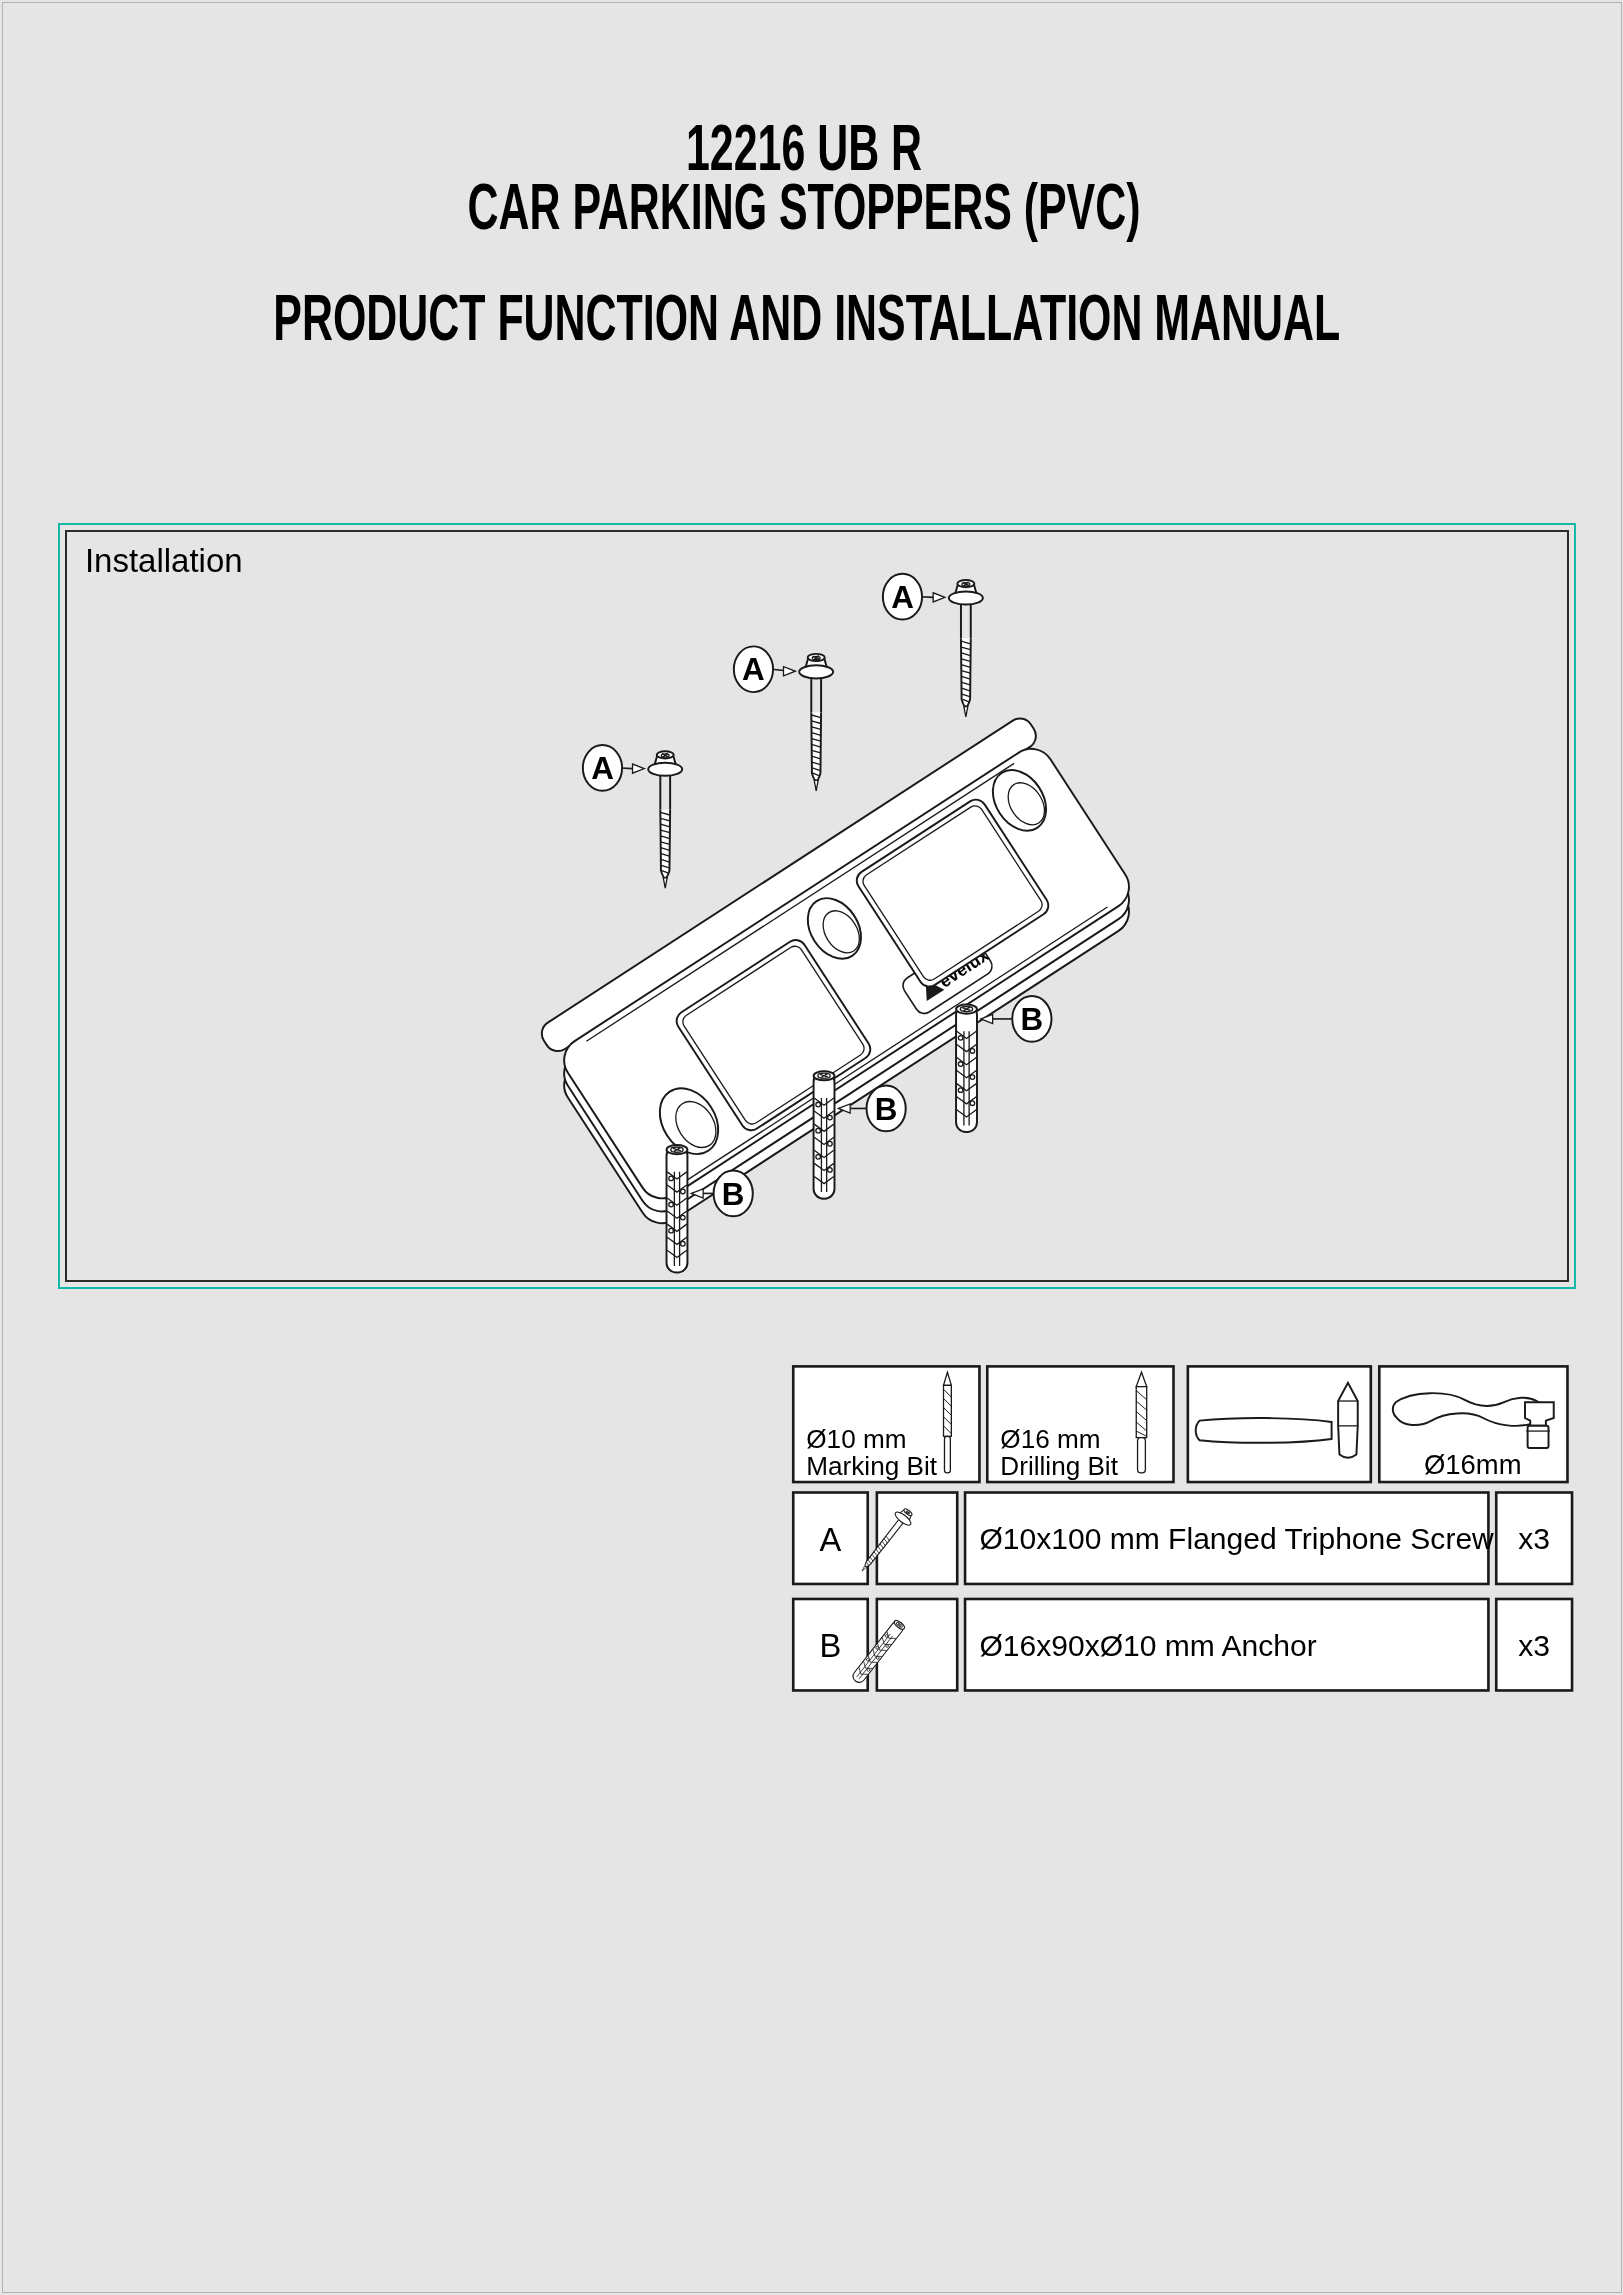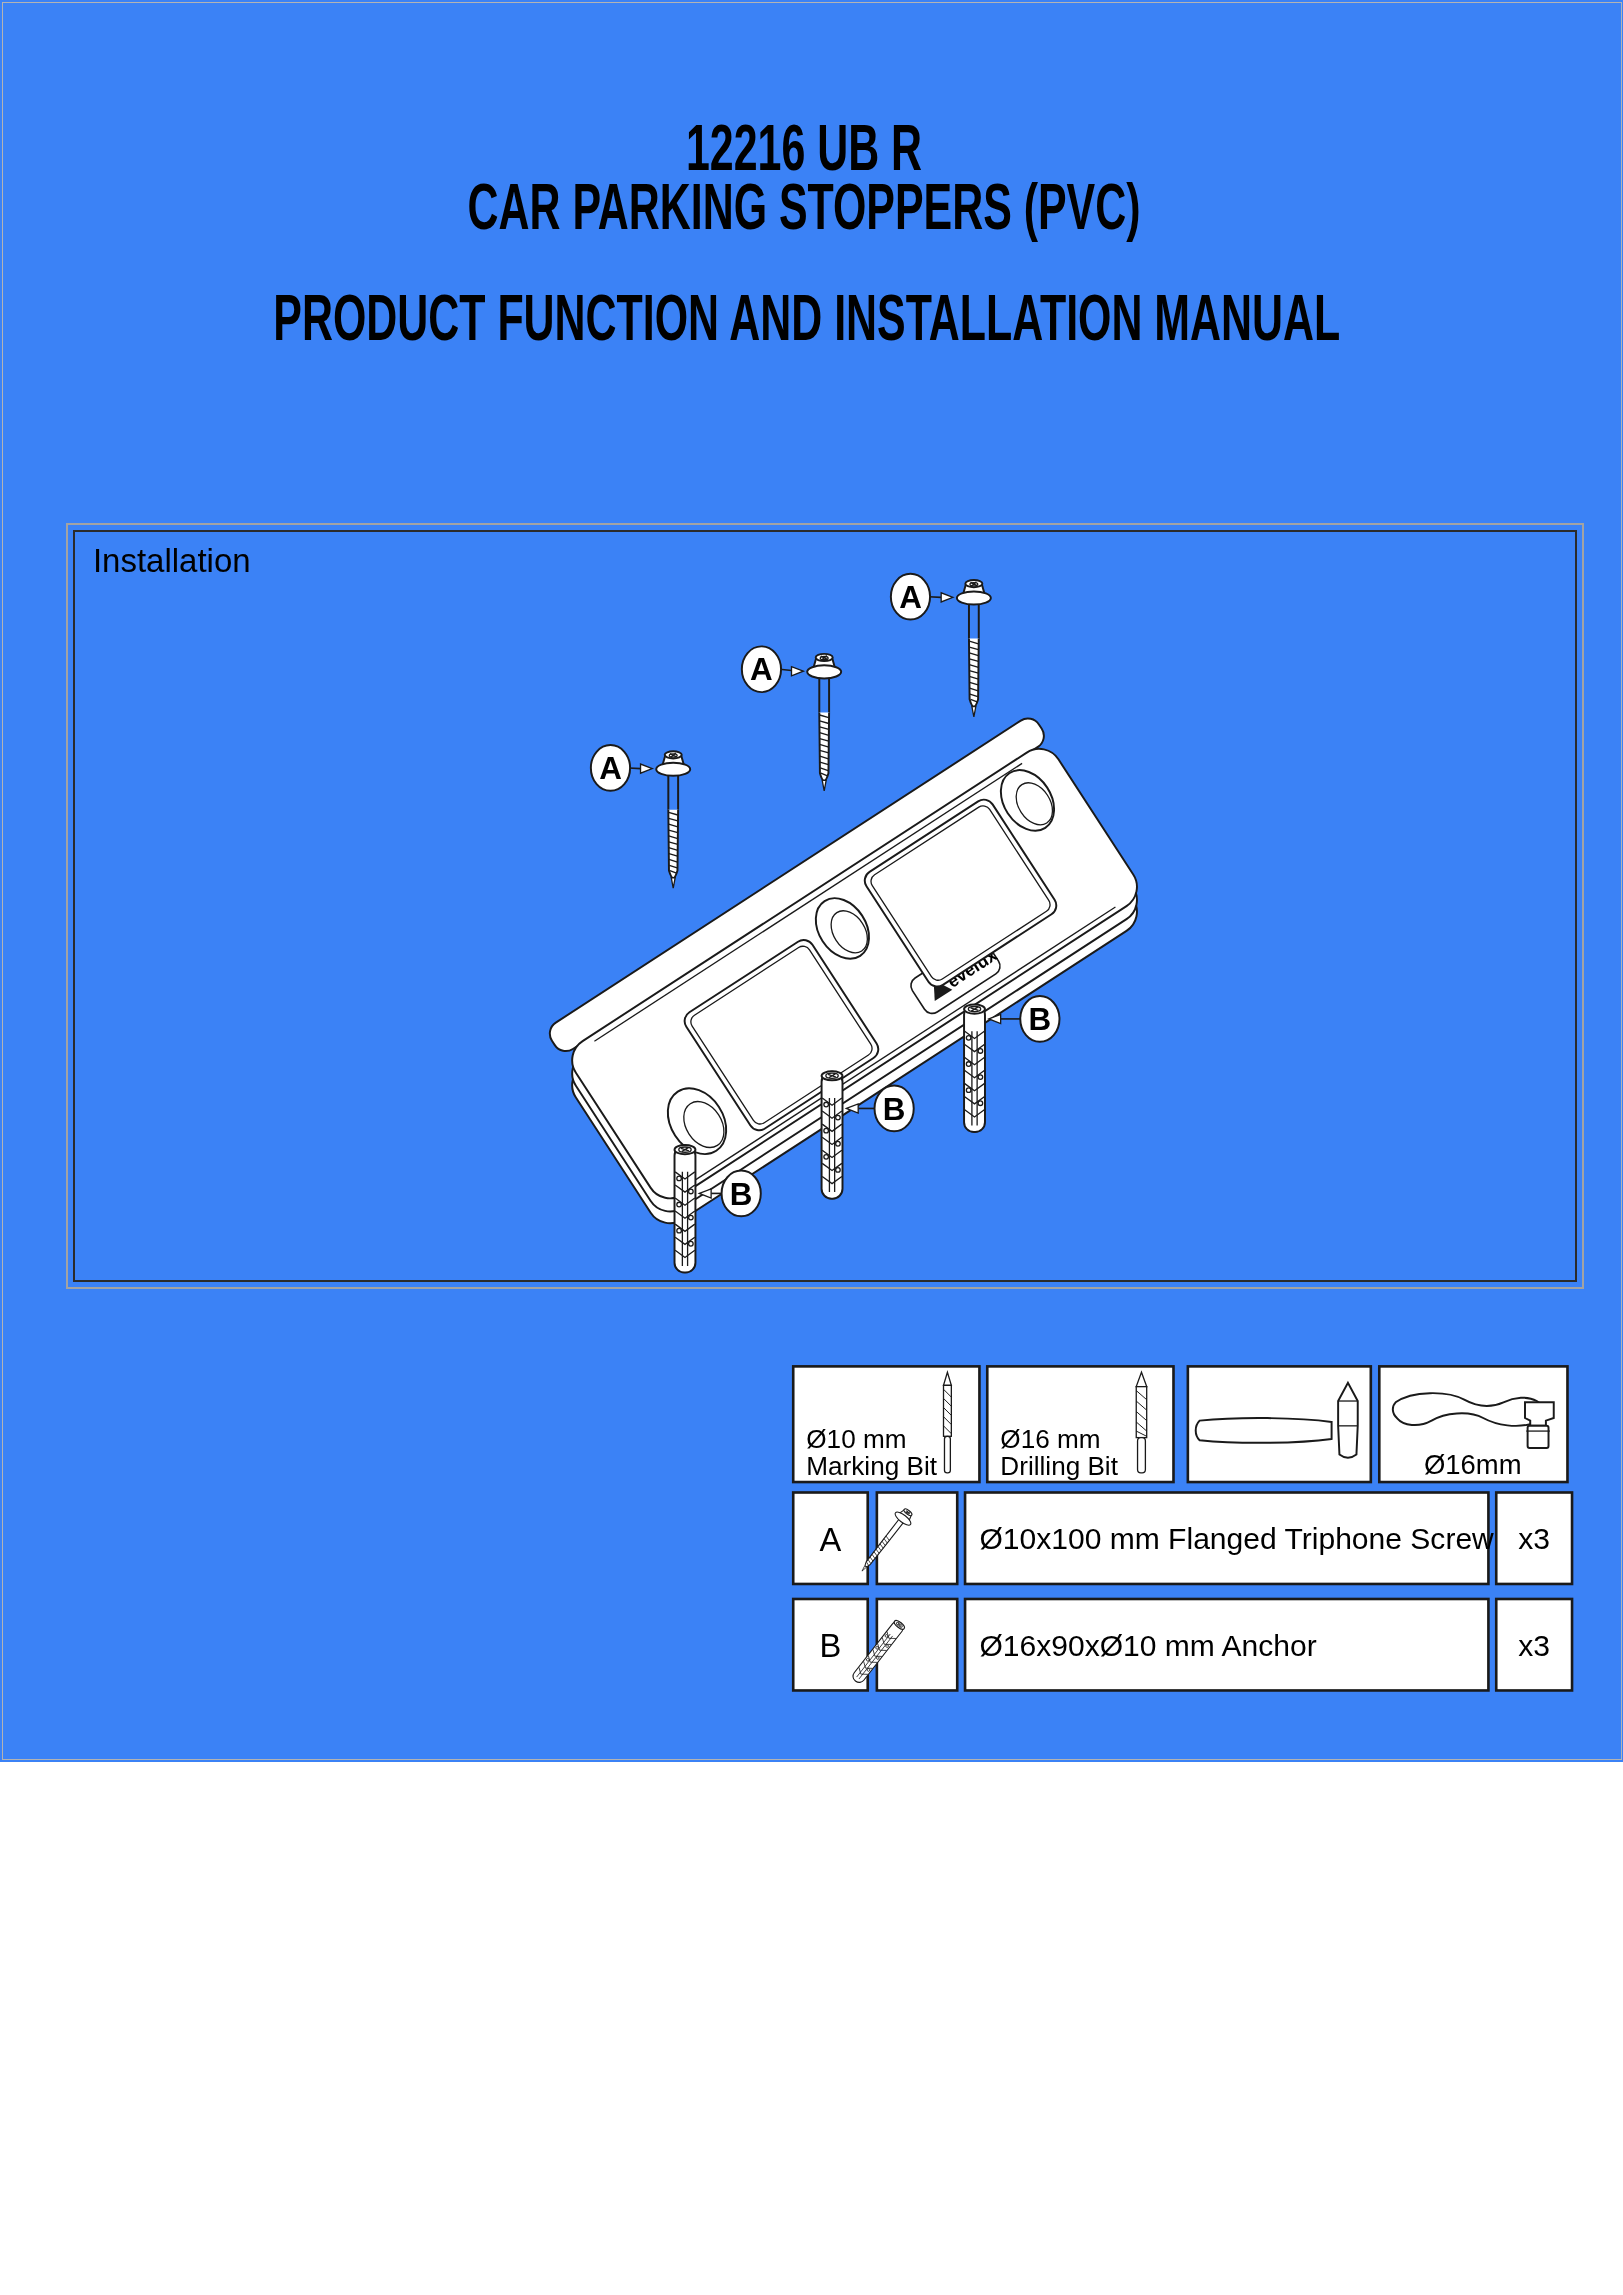--- a/index.html
+++ b/index.html
@@ -1,25 +1,25 @@
 <!DOCTYPE html>
 <html style="font-size:10.5px"><head>
 <meta charset="utf-8">
 <style>
   html,body{margin:0;padding:0;background:#ffffff;}
-  .page{position:relative;width:1624px;height:1762px;background:#3b82f6;
+  .page{position:relative;width:1624px;height:2295px;background:#e5e5e5;
         font-family:"Liberation Sans","DejaVu Sans",sans-serif;color:#111;overflow:hidden;}
   .page-frame{position:absolute;inset:2px;border:1.3px solid #b3b3b3;pointer-events:none;}
   .title-line{position:absolute;left:0;width:1608px;text-align:center;white-space:nowrap;
         font-weight:bold;font-size:65px;line-height:65px;color:#000;
         transform:scaleX(0.66);transform-origin:50% 50%;}
   #t1{top:115px;}
   #t2{top:174px;}
   #t3{top:285px;}
-  .install-box{position:absolute;left:58px;top:523px;width:1514px;height:762px;border:2px solid #a3a3a3;margin-left:8px;}
+  .install-box{position:absolute;left:58px;top:523px;width:1514px;height:762px;border:2px solid #14b8a6;}
   .install-inner{position:absolute;inset:4.6px;border:2px solid #2b2b2b;}
   .install-label{position:absolute;left:18.3px;top:10.5px;font-size:33px;color:#000;}
   .diagram-svg{position:absolute;left:0;top:0;width:1501px;height:749px;}
   .parts-svg{position:absolute;left:788px;top:1363px;width:786px;height:340px;}
   svg{display:block;}
   svg text{font-family:"Liberation Sans","DejaVu Sans",sans-serif;fill:#000;}
   .ln{stroke:#1a1a1a;fill:none;}
   .wh{stroke:#1a1a1a;fill:#ffffff;}
 </style>
 </head>

